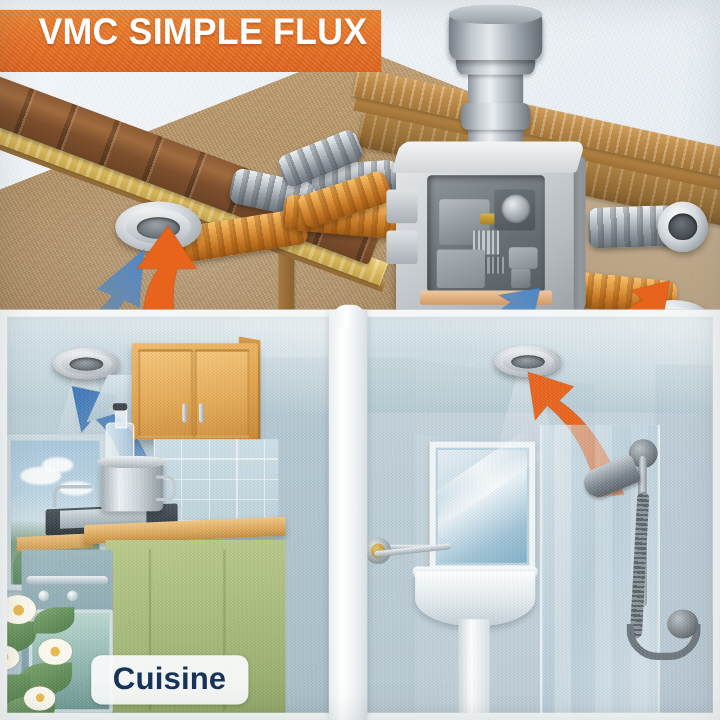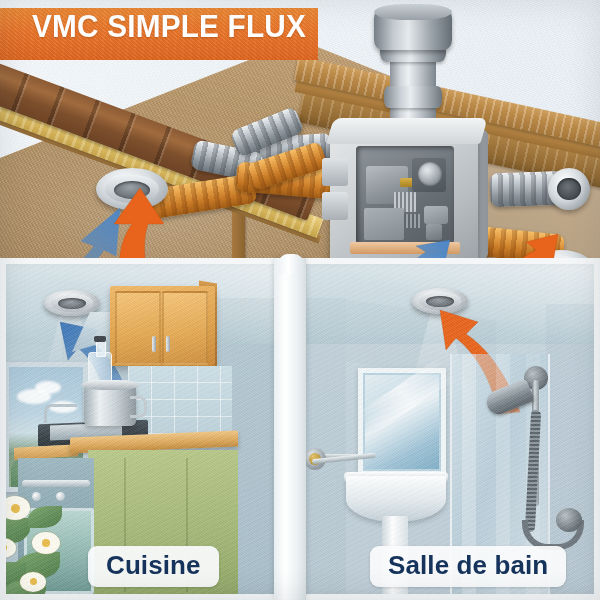--- a/index.html
+++ b/index.html
@@ -554,21 +554,20 @@
     position:absolute;
     background:rgba(250,251,252,.93);
     border-radius:9px;
     color:#16335c;
     font-size:26px;
     font-weight:700;
     letter-spacing:.1px;
     padding:4px 18px 6px;
     box-shadow:0 1px 3px rgba(0,0,0,.16);
     white-space:nowrap;
-    margin-left:12px;
   }
 
   
   #banner{
     position:absolute;left:0;top:8px;height:52px;width:318px;
     background:linear-gradient(180deg,#f08a34 0%,#e8742b 48%,#dd6520 100%);
     clip-path:polygon(0 0, 318px 0, 318px 52px, 288px 52px, 306px 26px, 288px 0px, 318px 0px, 318px 52px, 0 52px);
     box-shadow:0 2px 4px rgba(0,0,0,.22);
   }
   #banner .bgrain{
@@ -852,21 +851,20 @@
       <div class="room-frame"></div>
     </div>
 
     <div class="abs" style="left:274px;top:0px;width:32px;height:342px;
          background:linear-gradient(90deg,#e9eef1,#ffffff 35%,#eef2f4 70%,#d7dee2 100%);
          box-shadow:0 0 6px rgba(0,0,0,.14);"></div>
     <div class="abs" style="left:278px;top:-4px;width:26px;height:20px;border-radius:10px 10px 0 0;
          background:linear-gradient(90deg,#eef2f4,#ffffff 40%,#dde4e8);"></div>
 
     <div class="label-pill" style="left:76px;top:288px;">Cuisine</div>
-    <div class="label-pill" style="left:358px;top:288px;">Salle de bain</div>
 
   </div>
 
   <div id="banner">
     <div class="bgrain"></div>
   </div>
   <div id="banner-text">VMC SIMPLE FLUX</div>
 
   <div id="vignette"></div>
 

